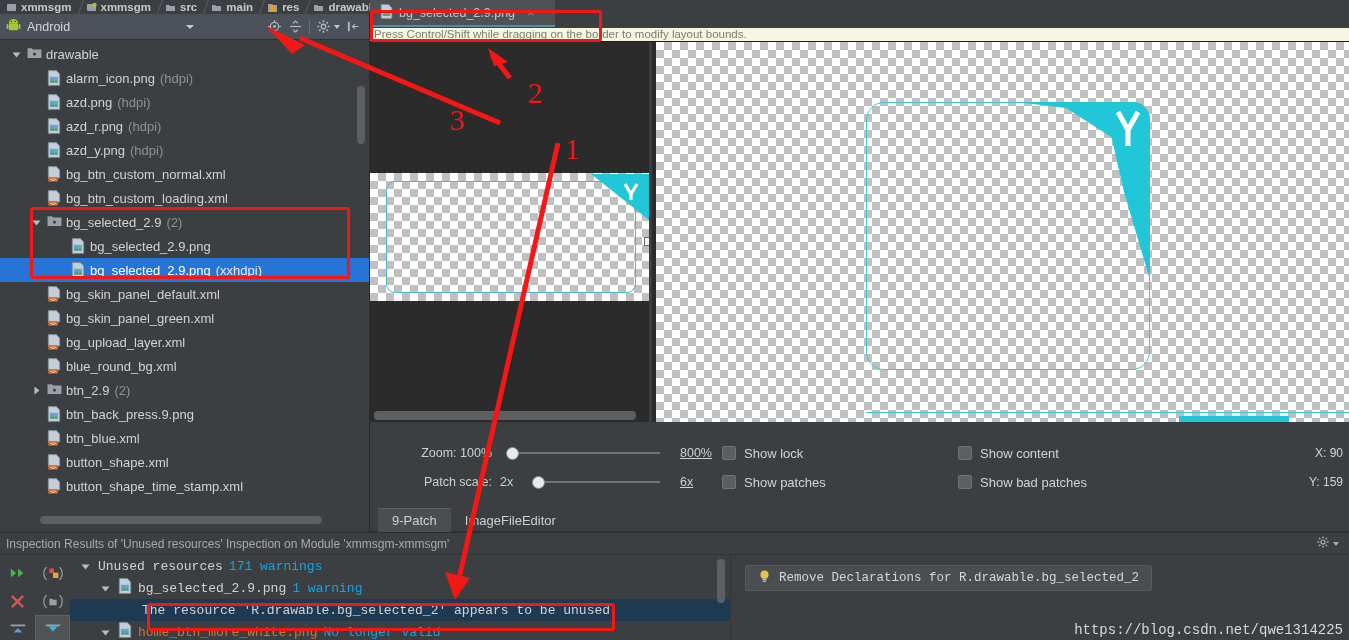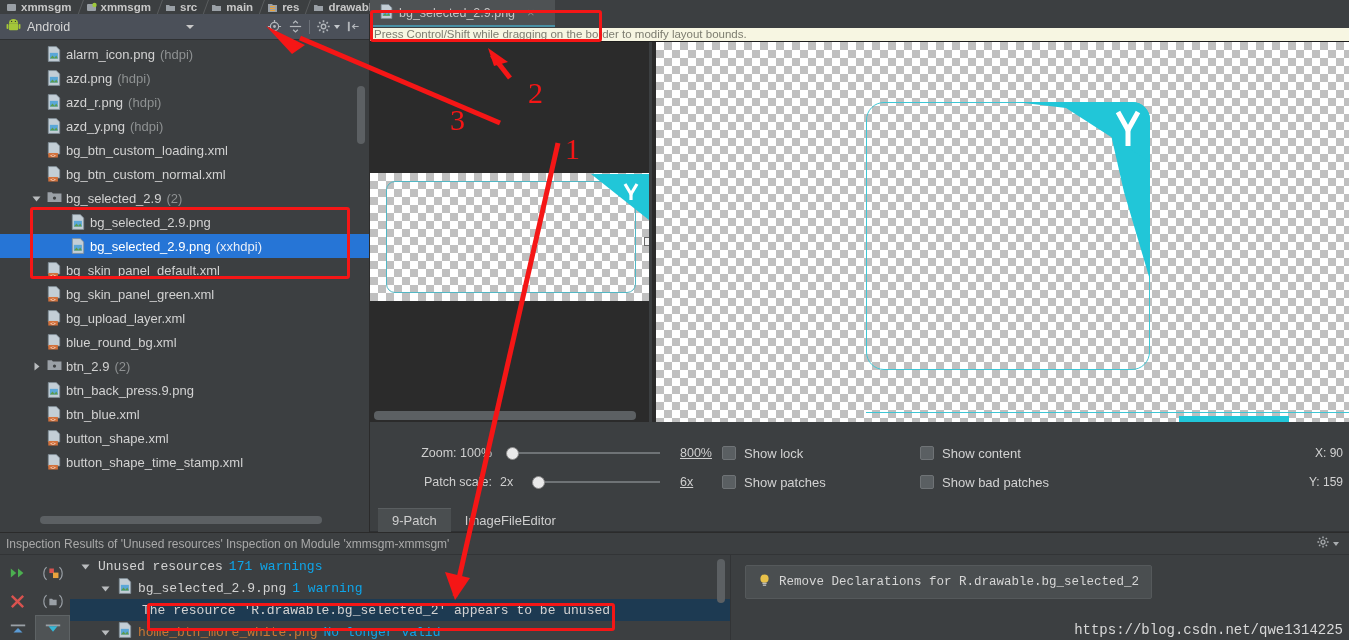--- a/index.html
+++ b/index.html
@@ -167,21 +167,21 @@
   .slider .knob{
     position:absolute; left:6px; width:13px; height:13px; border-radius:50%;
     background:#e9e9e9; border:1px solid #8b8b8b;
   }
   .ctl-max{ width:52px; padding-left:20px; font-size:12.5px; color:#cfcfcf;text-decoration:underline;}
   .cbx{ display:flex; align-items:center; gap:8px; font-size:13px; color:#d2d2d2; }
   .cbx .box{
     width:14px;height:14px;background:#5a5f62;border:1px solid #6f7376;border-radius:2px;flex:none;
   }
   .cb1{ margin-left:10px; width:198px;}
-  .cb2{ width:200px; }
+  .cb2{ width:200px;margin-left:38px; }
   .xy{ position:absolute; right:6px; font-size:12px; color:#d2d2d2; white-space:nowrap;}
 
   .bottabs{
     position:absolute; left:8px; bottom:0; height:24px; display:flex; align-items:stretch;
   }
   .btab{
     padding:0 14px; display:flex; align-items:center; font-size:13px; color:#cfcfcf;
     background:#4a4e50; border-top:1px solid #5a5e60;
   }
   .btab.off{ background:transparent; border-top:1px solid transparent; }
@@ -213,21 +213,21 @@
   .irow.sel{ background:#1d3a52; }
   .irow .cnt{ color:#0ea5e9; }
   .irow .orange{ color:#cc7832; }
   .ii0{ padding-left:10px;} .ii1{ padding-left:30px;} .ii2{ padding-left:54px;}
   .insp-scroll{
     position:absolute; right:5px; top:4px; width:8px; height:44px;
     background:#5c6063; border-radius:4px;
   }
   .insp-right{ position:relative; flex:1; background:#3c3f41; border-left:1px solid #323436;}
   .fixbtn{
-    position:absolute; left:14px; top:10px; height:34px;
+    position:absolute; left:14px; top:10px; height:26px;
     display:flex; align-items:center; gap:8px; padding:0 12px;
     background:#4a4e50; border:1px solid #55595b; border-radius:2px;
     font-size:12.5px; color:#d6d6d6;
   }
   .watermark{
     position:absolute; right:6px; bottom:2px; font-size:14px; color:#d8d8d8;
   }
 
   
   .ann{ position:absolute; pointer-events:none; }
@@ -358,20 +358,32 @@
               <rect x="2" y="3" width="2" height="10" fill="#c4c8cc"></rect>
               <path d="M13.5 8H7M9.6 5.4L7 8l2.6 2.6" fill="none" stroke="#c4c8cc" stroke-width="1.3"></path>
             </svg>
         </span>
       </div>
     </div>
 
     <div class="tree">
 
       <div id="tree-rows">
+          <div class="row ind0">
+            <span class="tw">
+              <svg width="11" height="11" viewBox="0 0 11 11">
+                <path d="M1.5 3.5h8L5.5 8.5z" fill="#b9bcbe"></path>
+              </svg>
+            </span>
+            <span class="fico"><svg width="15" height="14" viewBox="0 0 14 12">
+                <path d="M.5 1.5h4l1 1.2h8v8H.5z" fill="#9aa0a6"></path>
+                <circle cx="7" cy="7" r="1.5" fill="#3c3f41"></circle>
+              </svg></span>
+            <span>drawable</span>
+          </div>
           <div class="row ind1">
             <span class="tw"></span>
             <span class="fico"><svg width="14" height="16" viewBox="0 0 12 14">
                 <path d="M1 .5h7l3 3v10H1z" fill="#c3ced6" stroke="#7d8c95" stroke-width=".7"></path>
                 <rect x="2.4" y="6" width="7" height="5" fill="#5aa7d8"></rect>
                 <path d="M2.4 11l2.3-2.6 1.7 1.8 1.6-1.9 1.4 2.7z" fill="#5b9b4f"></path>
               </svg></span>
             <span>alarm_icon.png</span>
             <span class="qual">(hdpi)</span>
           </div>
@@ -405,30 +417,30 @@
             <span>azd_y.png</span>
             <span class="qual">(hdpi)</span>
           </div>
           <div class="row ind1">
             <span class="tw"></span>
             <span class="fico"><svg width="14" height="16" viewBox="0 0 12 14">
                 <path d="M1 .5h7l3 3v7H1z" fill="#c3ced6" stroke="#7d8c95" stroke-width=".7"></path>
                 <rect x="1" y="9.6" width="8.4" height="4" fill="#d2713c"></rect>
                 <text x="5.2" y="12.9" font-size="4" fill="#fff" text-anchor="middle" font-family="monospace">&lt;&gt;</text>
               </svg></span>
-            <span>bg_btn_custom_loading.xml</span>
+            <span>bg_btn_custom_normal.xml</span>
           </div>
           <div class="row ind1">
             <span class="tw"></span>
             <span class="fico"><svg width="14" height="16" viewBox="0 0 12 14">
                 <path d="M1 .5h7l3 3v7H1z" fill="#c3ced6" stroke="#7d8c95" stroke-width=".7"></path>
                 <rect x="1" y="9.6" width="8.4" height="4" fill="#d2713c"></rect>
                 <text x="5.2" y="12.9" font-size="4" fill="#fff" text-anchor="middle" font-family="monospace">&lt;&gt;</text>
               </svg></span>
-            <span>bg_btn_custom_normal.xml</span>
+            <span>bg_btn_custom_loading.xml</span>
           </div>
           <div class="row ind1">
             <span class="tw">
               <svg width="11" height="11" viewBox="0 0 11 11">
                 <path d="M1.5 3.5h8L5.5 8.5z" fill="#b9bcbe"></path>
               </svg>
             </span>
             <span class="fico"><svg width="15" height="14" viewBox="0 0 14 12">
                 <path d="M.5 1.5h4l1 1.2h8v8H.5z" fill="#9aa0a6"></path>
                 <circle cx="7" cy="7" r="1.5" fill="#3c3f41"></circle>

